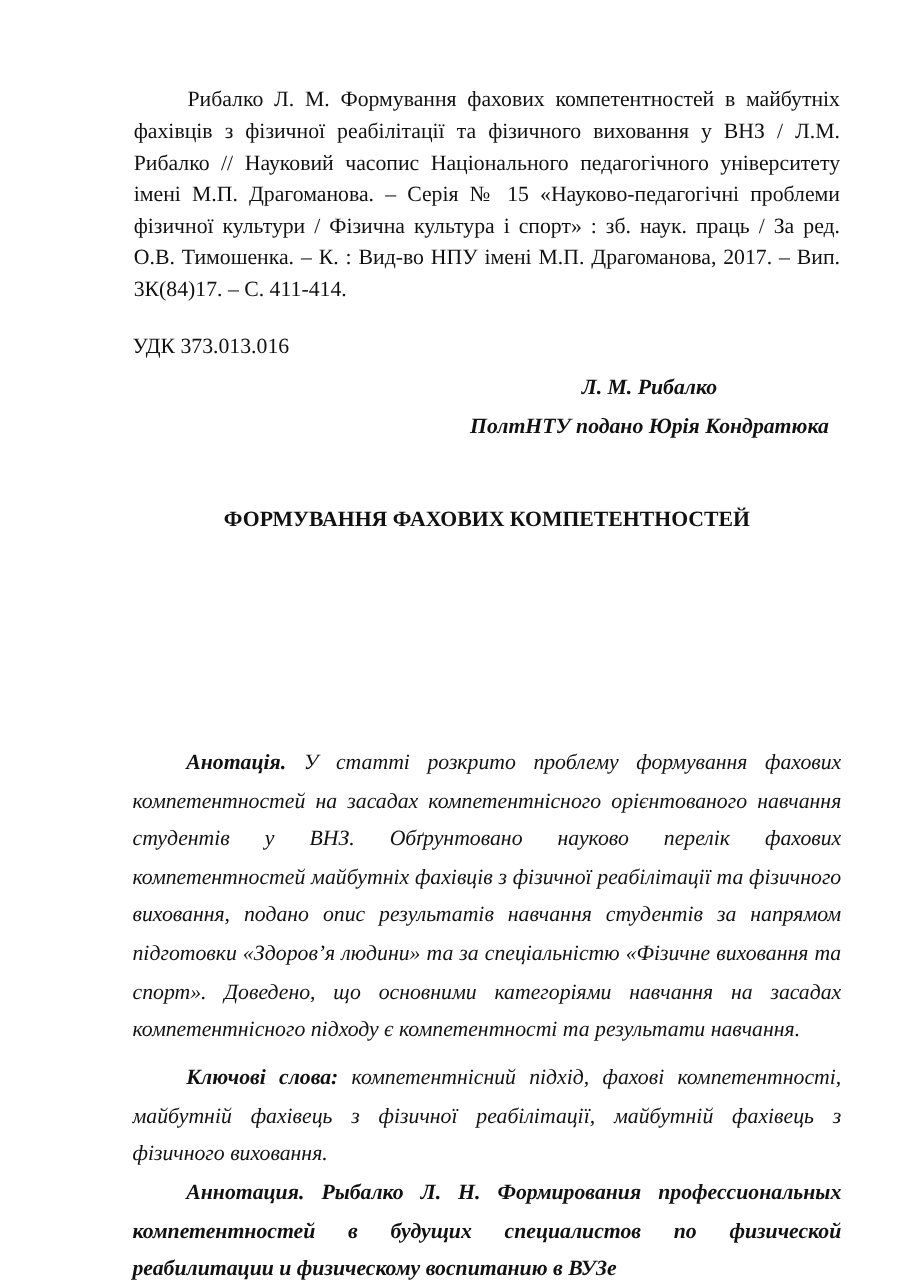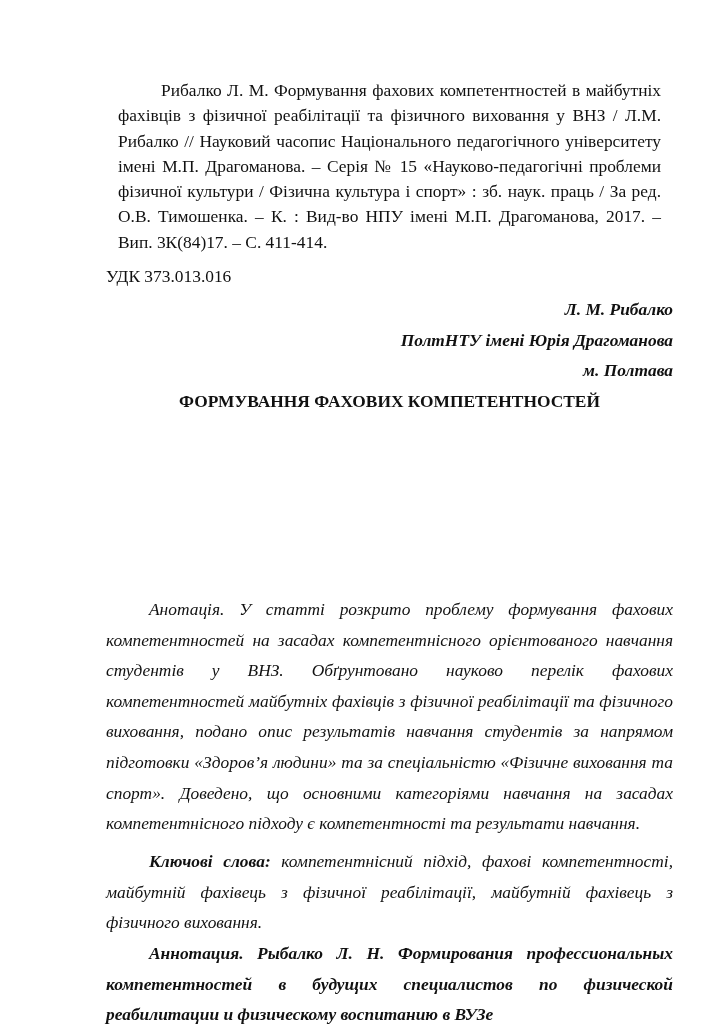--- a/index.html
+++ b/index.html
@@ -1,40 +1,39 @@
 <!DOCTYPE html>
 <html><head>
 <meta charset="utf-8">
 <style>
   html, body { margin: 0; padding: 0; background: #ffffff; }
   body { width: 724px; height: 1024px; position: relative; overflow: hidden; color: #111; font-family: "Liberation Serif", "DejaVu Serif", serif; }
   .page { position: absolute; left: 106px; top: 66px; width: 567px; }
-  .ref { font-size: 17.4px; line-height: 25.3px; text-align: justify; text-indent: 43px; margin: 12px; }
+  .ref { font-size: 17.4px; line-height: 25.3px; text-align: justify; text-indent: 43px; margin: 1px; }
   .udk { font-size: 17.4px; line-height: 25px; margin: 0; position: absolute; top: 198px; left: 0; text-align: center; }
-  .author-block { position: absolute; top: 228px; right: 0; text-align: right; font-style: italic; font-weight: bold; font-size: 17.4px; line-height: 30.5px; }
+  .author-block { position: absolute; top: 228px; right: 10px; text-align: center; font-style: italic; font-weight: bold; font-size: 17.4px; line-height: 30.5px; }
   .author-block div { margin: 0; }
-  .title { position: absolute; top: 320px; left: 0; width: 567px; text-align: center; font-weight: bold; font-size: 17.4px; line-height: 30.5px; }
+  .title { position: absolute; top: 334px; left: 0; width: 567px; text-align: center; font-weight: bold; font-size: 17.4px; line-height: 30.5px; }
   .abstract { position: absolute; top: 528px; left: 0; width: 567px; font-style: italic; font-size: 17.4px; line-height: 30.6px; text-align: justify; text-indent: 43px; margin: 0; }
-  .abstract .lbl { font-weight: normal; }
+  .abstract .lbl { font-weight: bold; }
   .keywords { position: absolute; top: 780px; left: 0; width: 567px; font-style: italic; font-size: 17.4px; line-height: 30.6px; text-align: justify; text-indent: 43px; margin: 0; }
   .keywords .lbl { font-weight: bold; }
   .ru-abstract { position: absolute; top: 872px; left: 0; width: 567px; font-style: italic; font-weight: bold; font-size: 17.4px; line-height: 30.6px; text-align: justify; text-indent: 43px; margin: 0; }
 </style>
 </head>
 <body>
 
 <div class="page">
   <p class="ref">Рибалко Л. М. Формування фахових компетентностей в майбутніх фахівців з фізичної реабілітації та фізичного виховання у ВНЗ / Л.М. Рибалко // Науковий часопис Національного педагогічного університету імені М.П. Драгоманова. – Серія № 15 «Науково-педагогічні проблеми фізичної культури / Фізична культура і спорт» : зб. наук. праць / За ред. О.В. Тимошенка. – К. : Вид-во НПУ імені М.П. Драгоманова, 2017. – Вип. 3К(84)17. – С. 411-414.</p>
 
   <p class="udk">УДК 373.013.016</p>
 
   <div class="author-block">
     <div>Л. М. Рибалко</div>
-    <div>ПолтНТУ імені Юрія Драгоманова</div>
-    <div>м. Полтава</div>
+    <div>ПолтНТУ подано Юрія Кондратюка</div>
   </div>
 
   <div class="title">
     <div>ФОРМУВАННЯ ФАХОВИХ КОМПЕТЕНТНОСТЕЙ</div>
   </div>
 
   <p class="abstract"><span class="lbl">Анотація.</span><span> У статті розкрито проблему формування фахових компетентностей на засадах компетентнісного орієнтованого навчання студентів у ВНЗ. Обґрунтовано науково перелік фахових компетентностей майбутніх фахівців з фізичної реабілітації та фізичного виховання, подано опис результатів навчання студентів за напрямом підготовки «Здоров’я людини» та за спеціальністю «Фізичне виховання та спорт». Доведено, що основними категоріями навчання на засадах компетентнісного підходу є компетентності та результати навчання.</span></p>
 
   <p class="keywords"><span class="lbl">Ключові слова:</span><span> компетентнісний підхід, фахові компетентності, майбутній фахівець з фізичної реабілітації, майбутній фахівець з фізичного виховання.</span></p>
 

